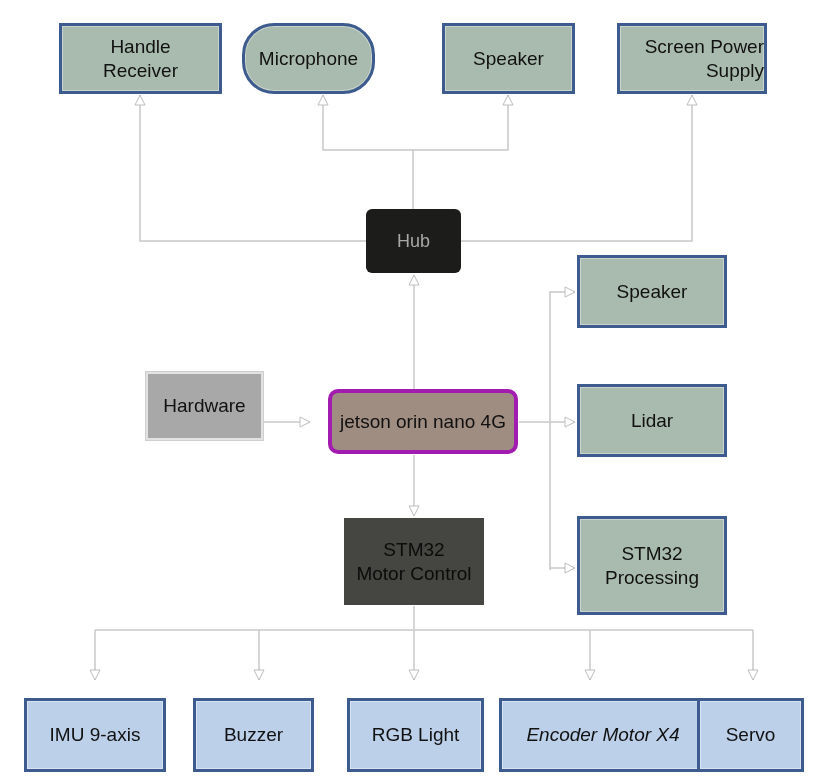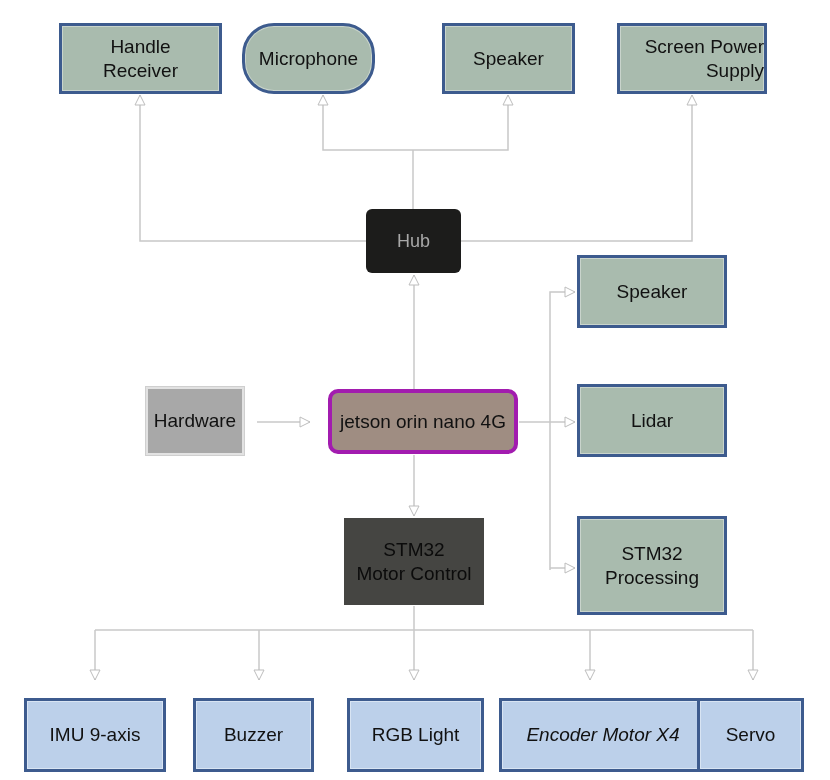--- a/index.html
+++ b/index.html
@@ -55,21 +55,21 @@
 
 <div class="node green" style="left:59px;top:23px;width:163px;height:71px;white-space:pre-line;">Handle
 Receiver</div>
 <div class="node green" style="left:242px;top:23px;width:133px;height:71px;border-radius:32px;">Microphone</div>
 <div class="node green" style="left:442px;top:23px;width:133px;height:71px;">Speaker</div>
 <div class="node green right-align" style="left:617px;top:23px;width:150px;height:71px;white-space:pre-line;">Screen Power
 Supply</div>
 
 <div class="node hub" style="left:366px;top:209px;width:95px;height:64px;">Hub</div>
 
-<div class="node hardware" style="left:146px;top:387px;width:98px;height:68px;text-align:center;">Hardware</div>
+<div class="node hardware" style="left:146px;top:372px;width:117px;height:68px;text-align:center;">Hardware</div>
 <div class="node jetson" style="left:328px;top:389px;width:190px;height:65px;">jetson orin nano 4G</div>
 
 <div class="node green" style="left:577px;top:255px;width:150px;height:73px;">Speaker</div>
 <div class="node green" style="left:577px;top:384px;width:150px;height:73px;">Lidar</div>
 <div class="node green" style="left:577px;top:516px;width:150px;height:99px;white-space:pre-line;">STM32
 Processing</div>
 
 <div class="node motorctl" style="left:344px;top:518px;width:140px;height:87px;white-space:pre-line;">STM32
 Motor Control</div>
 

